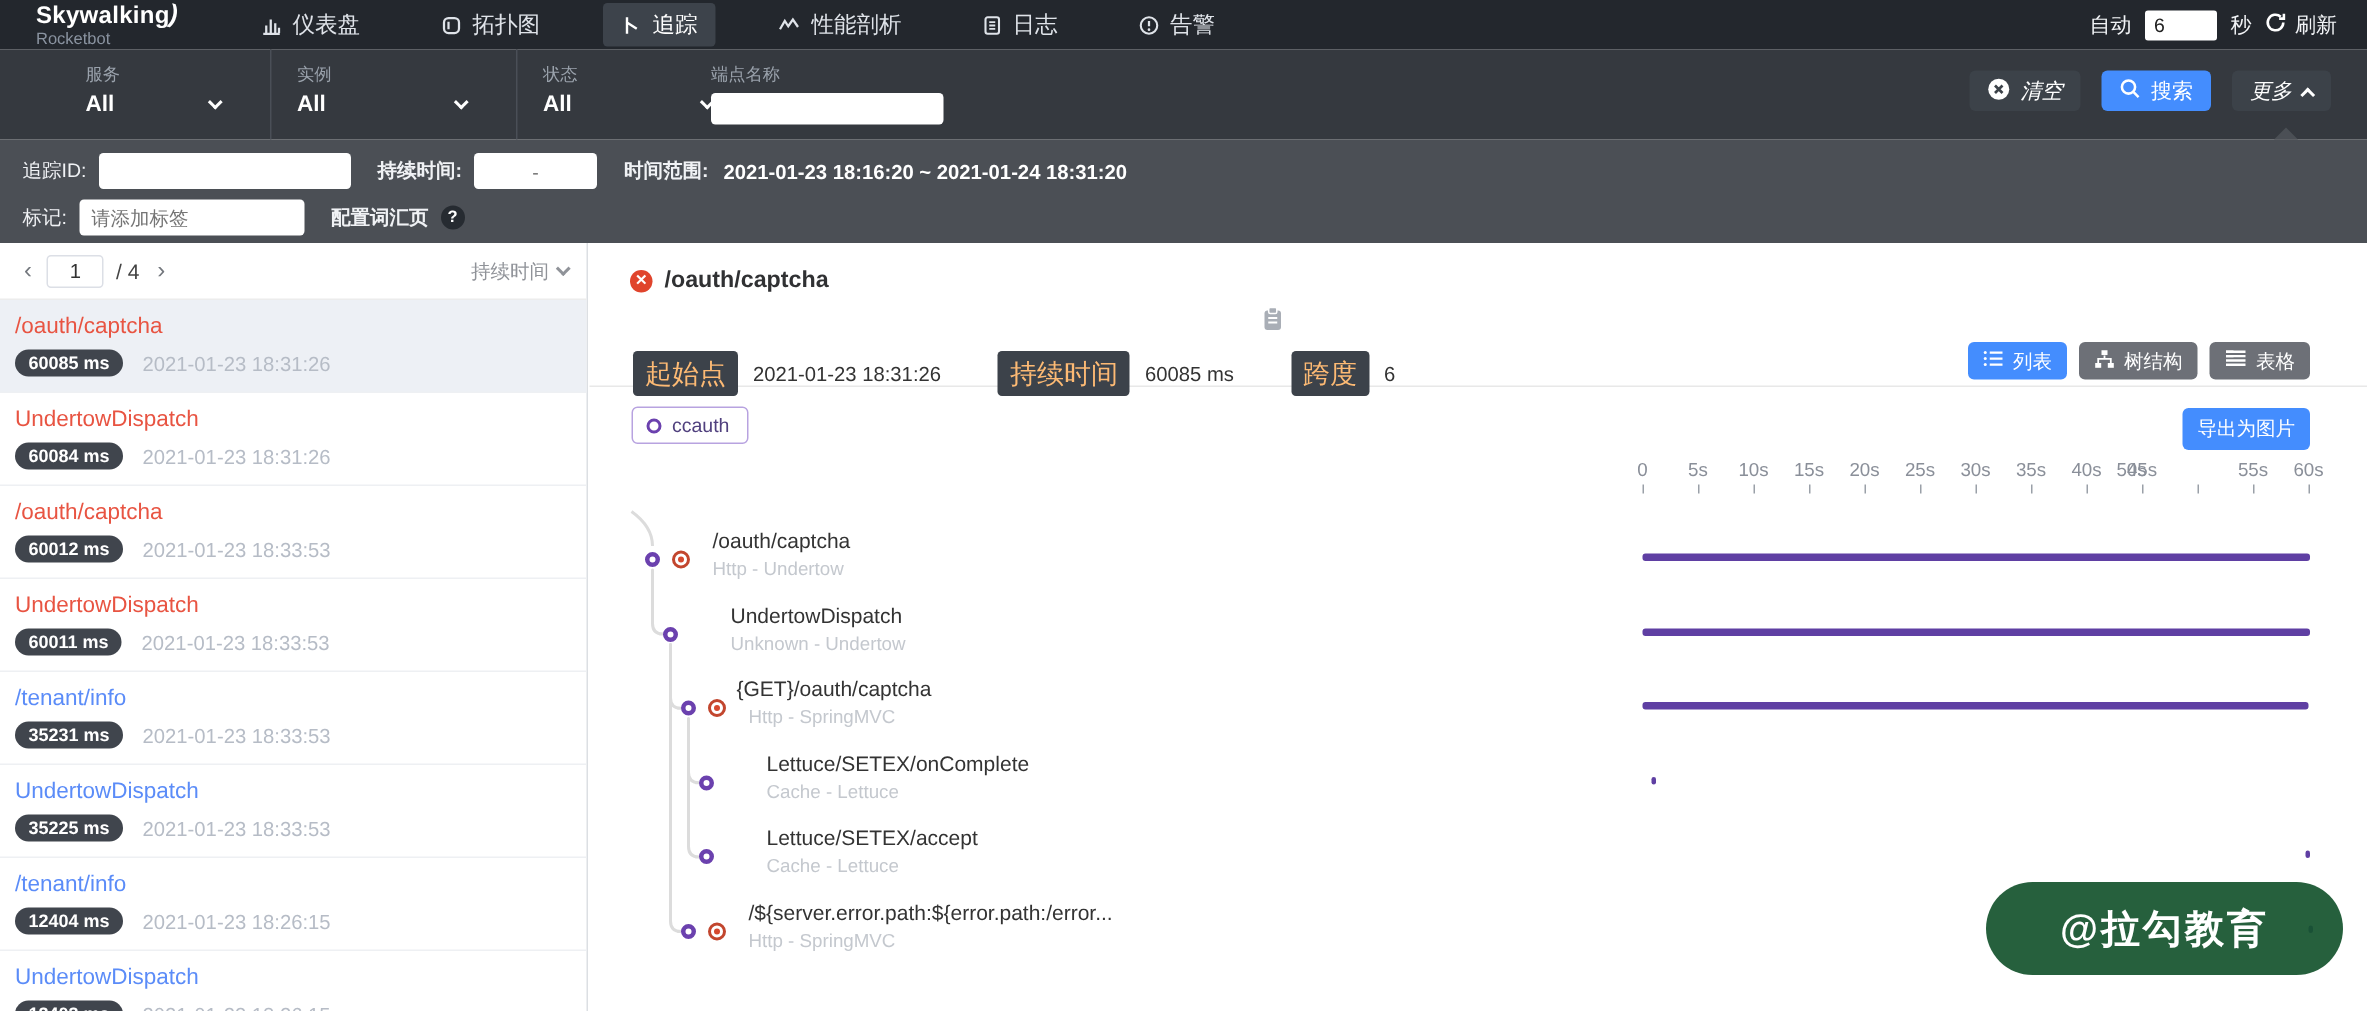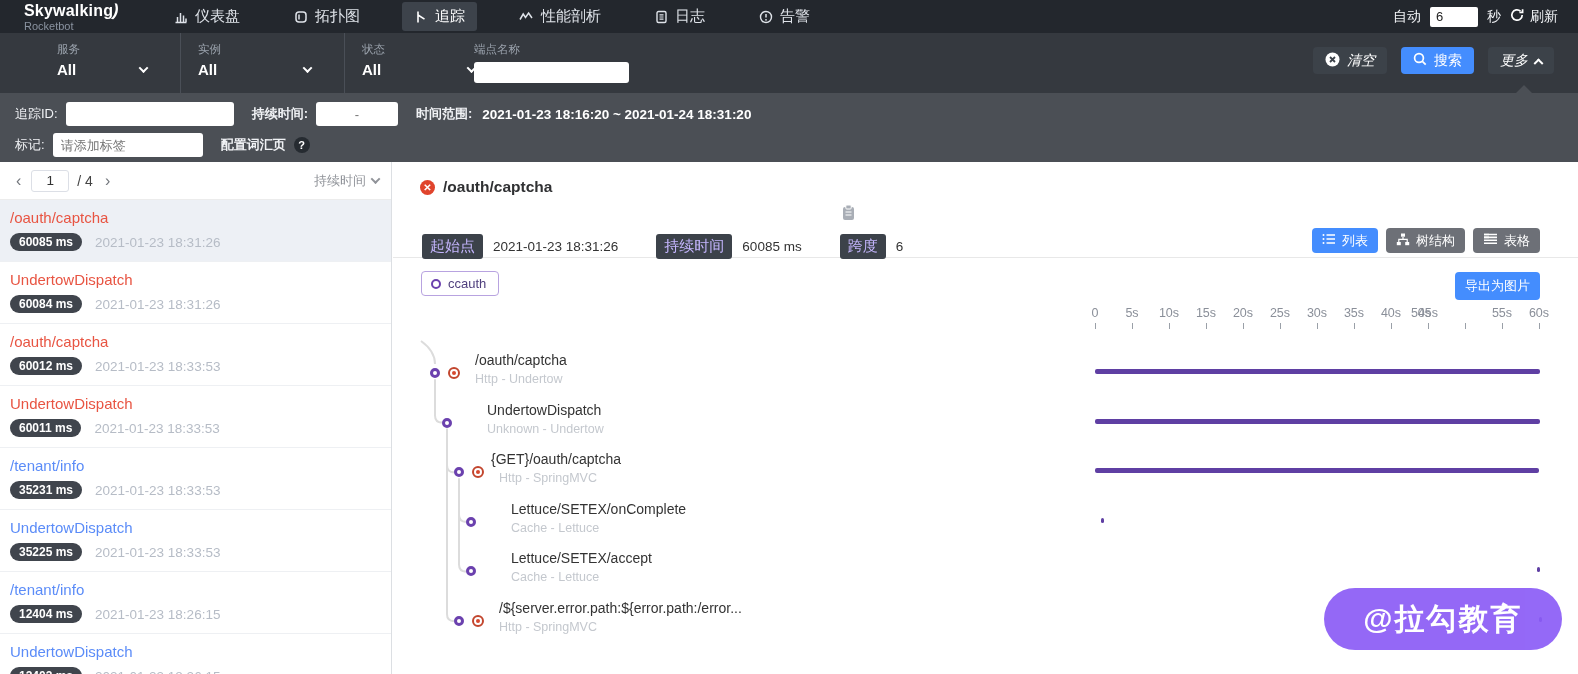--- a/index.html
+++ b/index.html
@@ -100,21 +100,21 @@
   .err-icon { width:15px; height:15px; border-radius:50%; background:#e0442c; color:#fff;
     display:inline-flex; align-items:center; justify-content:center; font-size:10px; font-weight:bold; }
   .dh-title { font-size:15.5px; font-weight:bold; color:#303133; }
   .dh-select { position:absolute; left:38px; top:41px; width:396px; height:23px;
     border:1px solid #74a7fe; border-radius:4px; color:#448dfe; font-size:13px;
     display:flex; align-items:center; padding:0 8px; cursor:pointer; background:#fff; }
   .dh-select .chev { margin-left:6px; }
   .copy-icon { position:absolute; left:448px; top:42px; cursor:pointer; }
   .dh-badges { position:absolute; left:29px; top:72px; display:flex; align-items:center; gap:10px;
     font-size:13.5px; color:#333; }
-  .tag-badge { background:#3c424a; color:#c4b5fd; font-size:15px; border-radius:3px; padding:3px 8px; }
+  .tag-badge { background:#3c424a; color:#fdba74; font-size:18px; border-radius:3px; padding:3px 8px; }
   .badge-gap { width:18px; }
   .view-modes { position:absolute; right:38px; top:66px; display:flex; gap:8px; }
   .vm-btn { height:25px; padding:0 10px; border-radius:4px; display:flex; align-items:center; gap:6px;
     font-size:13px; color:#fff; cursor:pointer; background:#6d7077; }
   .vm-btn.active { background:#448dfe; }
 
   .trace-area { position:absolute; left:0; top:96px; right:0; bottom:0; overflow:hidden; }
   .service-tag { position:absolute; left:28px; top:13px; border:1px solid #b8a3e0; border-radius:4px;
     padding:4px 12px 4px 9px; display:flex; align-items:center; gap:7px; font-size:13px;
     color:#50407e; cursor:pointer; background:#fff; }
@@ -129,21 +129,21 @@
     border-radius:50%; }
   .span-errdot { position:absolute; width:12px; height:12px; border:2px solid #c2462e; background:#fff;
     border-radius:50%; }
   .span-errdot::after { content:""; position:absolute; left:2px; top:2px; width:4px; height:4px;
     border-radius:50%; background:#d6492f; }
   .span-name { position:absolute; font-size:14px; color:#333; white-space:nowrap; }
   .span-comp { position:absolute; font-size:12.5px; color:#c4c8ce; white-space:nowrap; }
   .span-bar { position:absolute; height:5px; border-radius:2px; background:#5f3fa3; }
 
   .watermark { position:absolute; right:16px; top:588px; width:238px; height:62px; border-radius:31px;
-    background:#8b5cf6; color:#fff; font-size:30px; font-weight:bold; letter-spacing:2px;
+    background:#14532d; color:#fff; font-size:26px; font-weight:bold; letter-spacing:2px;
     display:flex; align-items:center; justify-content:center; z-index:9; opacity:.92; }
 </style>
 </head>
 <body>
 
 <div class="topbar">
   <div class="logo">
     <div class="logo-title"><span>Skywalking</span><span class="crescent">)</span></div>
     <div class="logo-sub">Rocketbot</div>
   </div>

